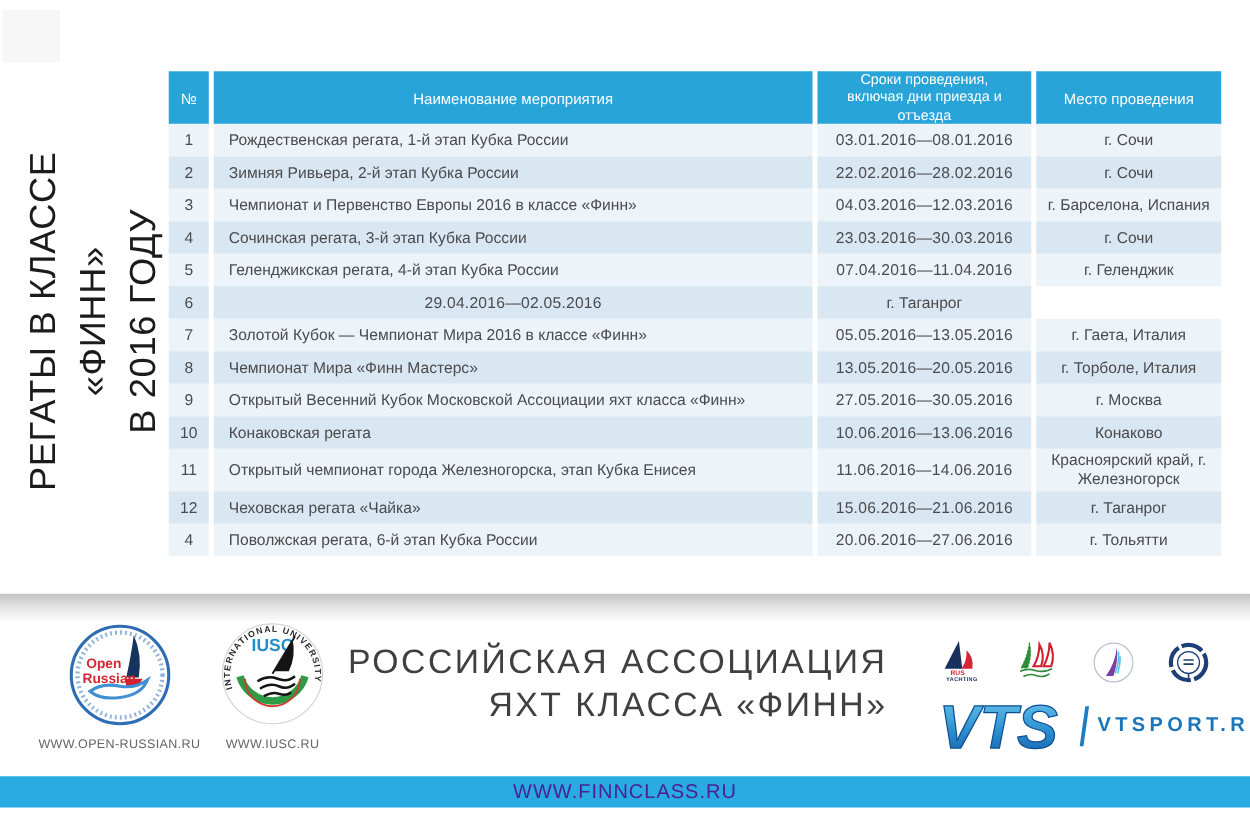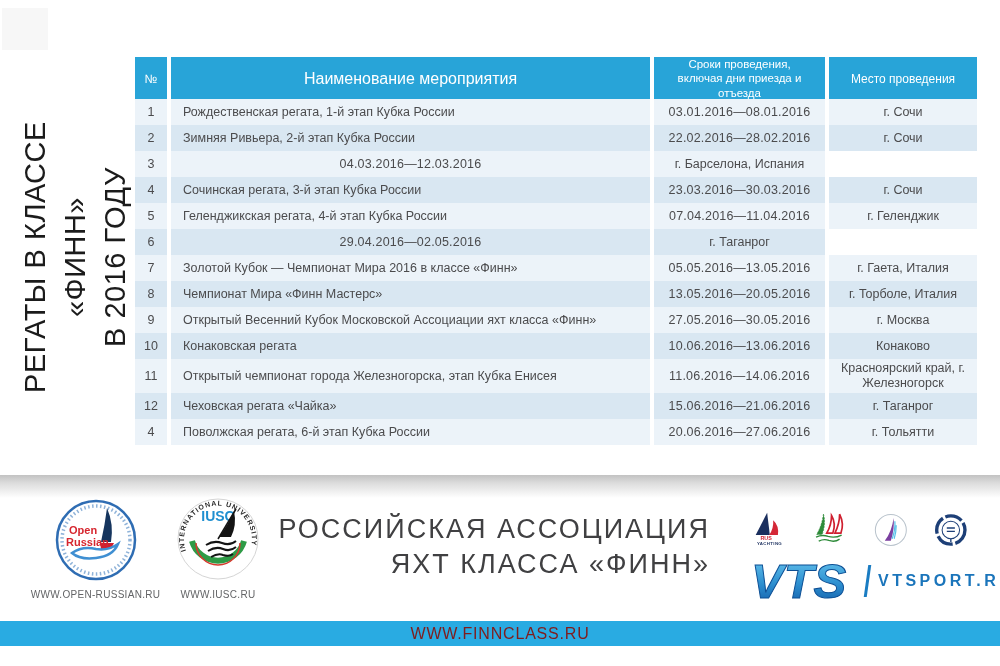--- a/index.html
+++ b/index.html
@@ -17,21 +17,21 @@
     display:flex; flex-direction:column; justify-content:center; text-align:center;
     font-size:29px; letter-spacing:0.5px; color:#1b1b1b; line-height:1.38; font-weight:400;
   }
 
   
   .event-table { position:absolute; left:135px; top:57px; width:842px; }
   .thead, .trow { display:grid; grid-template-columns:32px 479px 171px 148px; column-gap:4px; }
   .thead { height:38px; margin-bottom:4px; }
   .thead .cell { background:var(--accent); color:#fff; display:flex; align-items:center; justify-content:center; text-align:center; }
   .th-num { font-size:12px; }
-  .th-name { font-size:16px; }
+  .th-name { font-size:12px; }
   .th-dates { font-size:11.5px; line-height:1.25; padding:0 19px; }
   .th-place { font-size:12px; }
   .trow { min-height:26px; }
   .trow .cell { display:flex; align-items:center; justify-content:center; text-align:center;
                 font-size:12.5px; color:#4b4b4d; line-height:1.2; padding:2px 4px; }
   .trow .name { justify-content:flex-start; text-align:left; padding-left:12px; }
   .trow.light .cell { background:#ECF3F9; }
   .trow.dark  .cell { background:#D9E7F2; }
   .trow .dates { letter-spacing:0.2px; }
 
@@ -50,21 +50,21 @@
     font-size:27px; letter-spacing:2px; color:#404042; line-height:1.3; }
 
   .small-logos { position:absolute; left:753px; top:6px; width:215px; display:flex; gap:27px; align-items:flex-end; }
 
   .vts-row { position:absolute; left:750px; top:58px; display:flex; align-items:center; }
   .vts-sep { width:3px; height:32px; background:#1a7cc2; transform:skewX(-8deg); margin:0 9px 0 4px; }
   .vts-site { font-size:16px; font-weight:bold; color:#1b75bb; letter-spacing:3.5px; }
 
   
   .bottom-bar { position:absolute; left:0; top:621px; width:1000px; height:25px; background:var(--bar);
-    display:flex; align-items:center; justify-content:center; color:#7f1d1d; font-size:16px; letter-spacing:0.8px; }
+    display:flex; align-items:center; justify-content:center; color:#4c1d95; font-size:16px; letter-spacing:0.8px; }
 </style>
 </head>
 <body>
 
 <div class="page">
 
   <div class="ghost-box"></div>
 
   <div class="vertical-title">
     <div>РЕГАТЫ В КЛАССЕ «ФИНН»</div>
@@ -88,20 +88,21 @@
 
     <div class="trow dark">
       <div class="cell num">2</div>
       <div class="cell name">Зимняя Ривьера, 2-й этап Кубка России</div>
       <div class="cell dates">22.02.2016—28.02.2016</div>
       <div class="cell place">г. Сочи</div>
     </div>
 
     <div class="trow light">
       <div class="cell num">3</div>
+      <div class="cell name">Чемпионат и Первенство Европы 2016 в классе «Финн»</div>
       <div class="cell dates">04.03.2016—12.03.2016</div>
       <div class="cell place">г. Барселона, Испания</div>
     </div>
 
     <div class="trow dark">
       <div class="cell num">4</div>
       <div class="cell name">Сочинская регата, 3-й этап Кубка России</div>
       <div class="cell dates">23.03.2016—30.03.2016</div>
       <div class="cell place">г. Сочи</div>
     </div>

